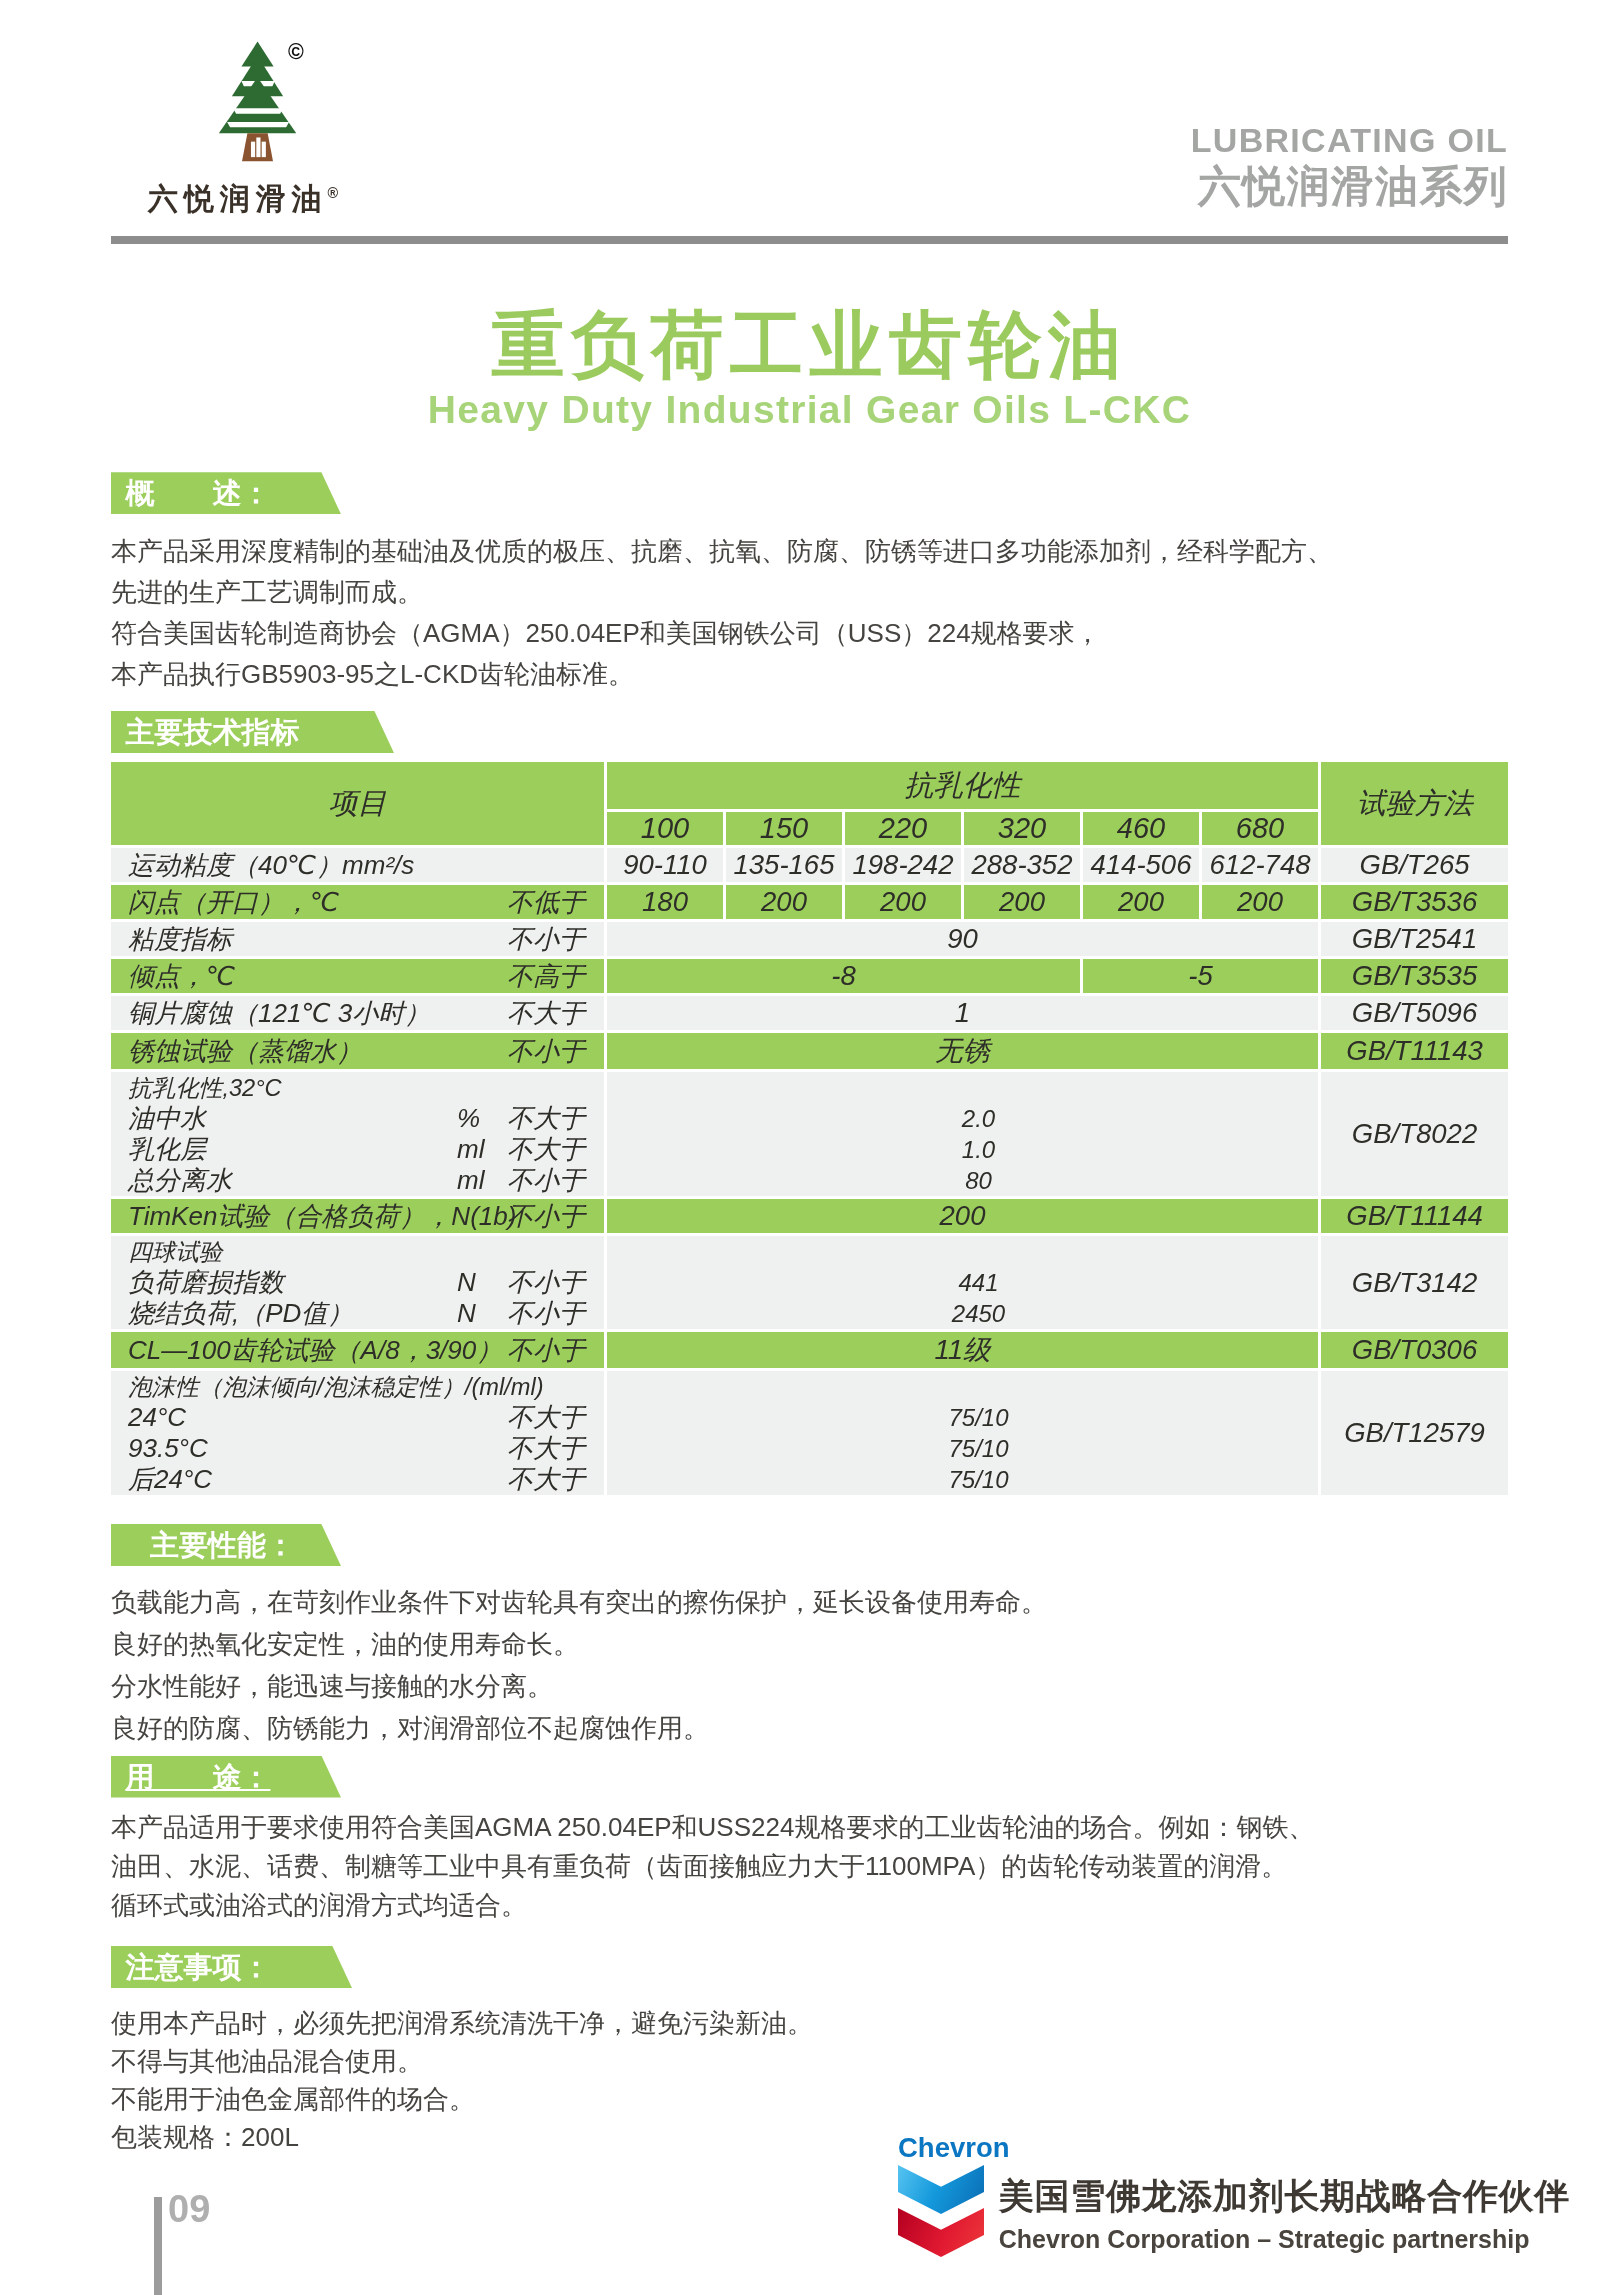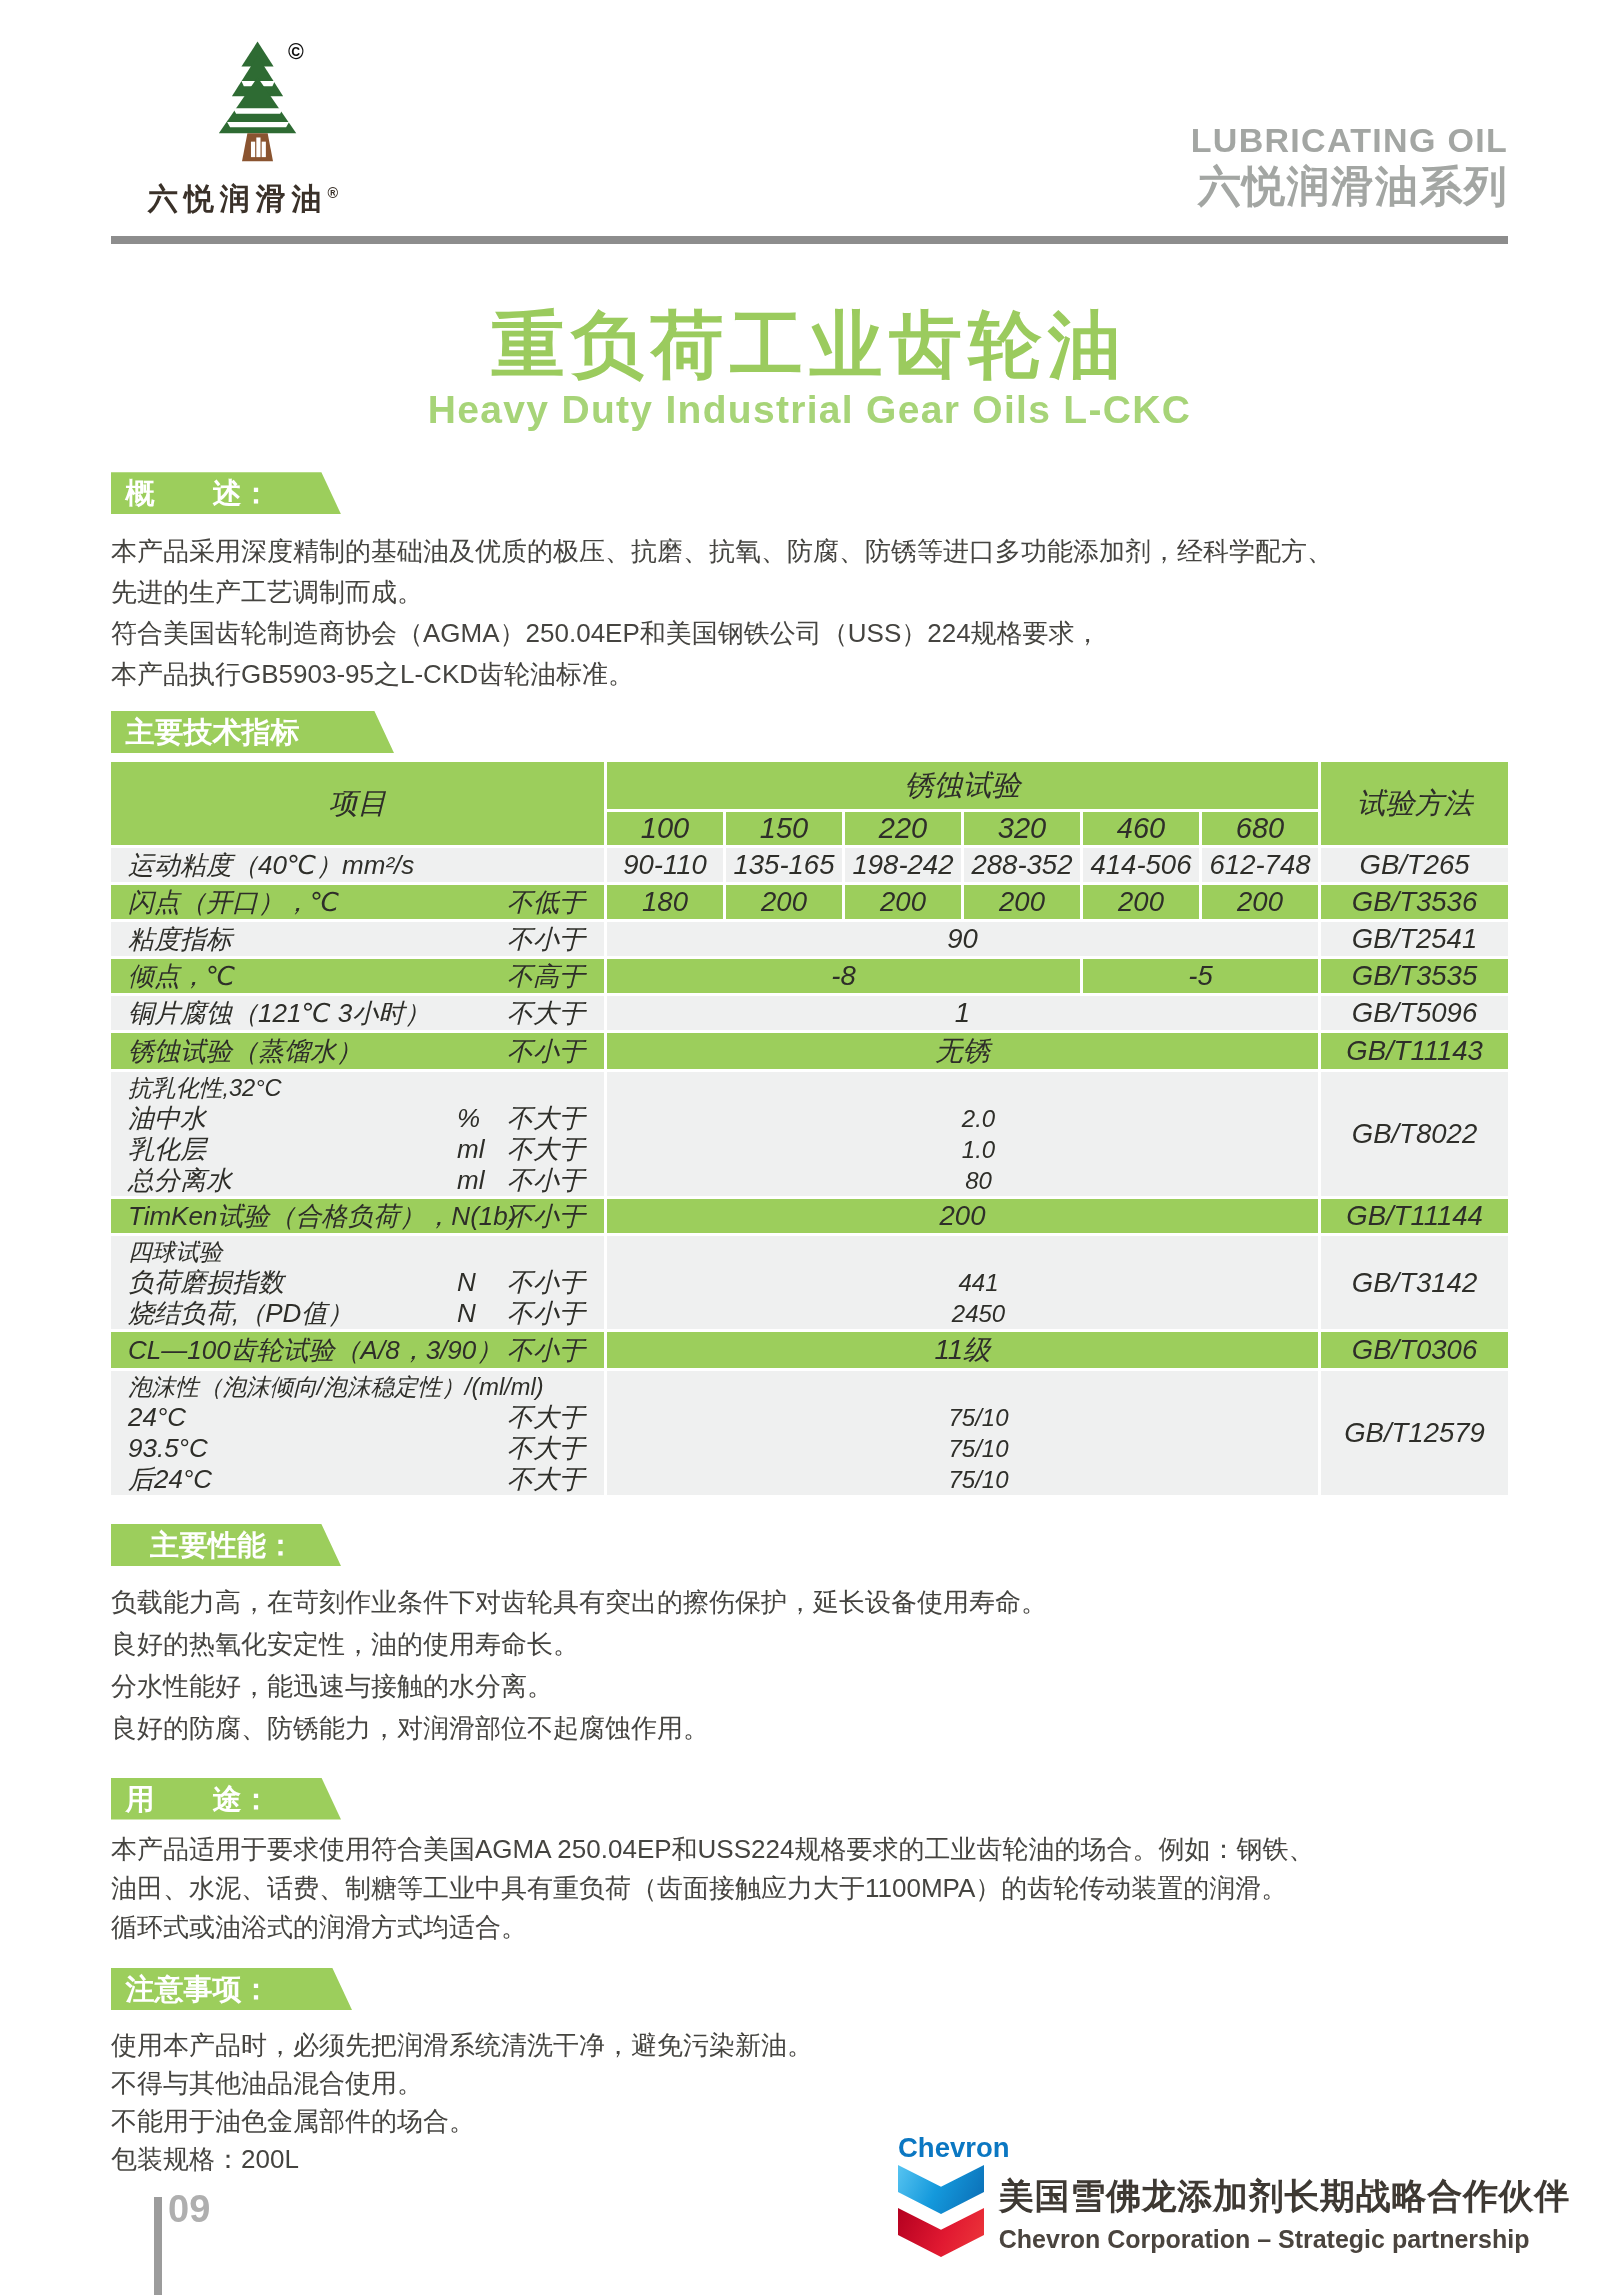--- a/index.html
+++ b/index.html
@@ -25,21 +25,21 @@
   .title{margin-top:60px;text-align:center;font-size:73px;font-weight:bold;color:#9BCB5E;letter-spacing:6.5px;line-height:1.12;}
   .subtitle{margin-top:2.6px;text-align:center;font-size:39px;font-weight:bold;color:#A7D478;letter-spacing:1.3px;}
 
   
   .banner{height:42px;background:#9CCE5C;color:#fff;font-size:29px;font-weight:bold;
     line-height:42px;padding-left:14.4px;box-sizing:border-box;
     clip-path:polygon(0 0,calc(100% - 19.6px) 0,100% 100%,0 100%);}
   .b-overview{width:230px;margin-top:40px;}
   .b-specs{width:283px;margin-top:15.7px;}
   .b-perf{width:230px;margin-top:26px;padding-left:39px;}
-  .b-usage{width:230px;margin-top:29px;}
+  .b-usage{width:230px;margin-top:7px;text-decoration:underline;}
   .b-notes{width:241px;margin-top:21px;}
 
   .para p{margin:0;font-size:26px;color:#454440;white-space:nowrap;}
   .ov{margin-top:17px;}  .ov p{line-height:41px;}
   .pf{margin-top:14.4px;}  .pf p{line-height:42px;}
   .us{margin-top:10.5px;}  .us p{line-height:39px;}
   .nt{margin-top:15.7px;}  .nt p{line-height:38px;}
 
   
   table.spec{margin-top:9.2px;border-collapse:separate;border-spacing:0;width:1400px;table-layout:fixed;color:#2E2E29;font-style:italic;}
@@ -123,21 +123,21 @@
         <col style="width:119px">
         <col style="width:119px">
       <col style="width:119px">
         <col style="width:119px">
         <col style="width:119px">
         <col style="width:190px">
     </colgroup>
     <tbody>
         <tr>
       <td class="g hc" rowspan="2">项目</td>
-      <td class="g hc" colspan="6">锈蚀试验</td>
+      <td class="g hc" colspan="6">抗乳化性</td>
       <td class="g hc" rowspan="2">试验方法</td>
     </tr>
     <tr class="hdr2">
       <td class="g">100</td>
       <td class="g">150</td>
       <td class="g">220</td>
       <td class="g">320</td>
       <td class="g">460</td>
       <td class="g">680</td>
     </tr>

